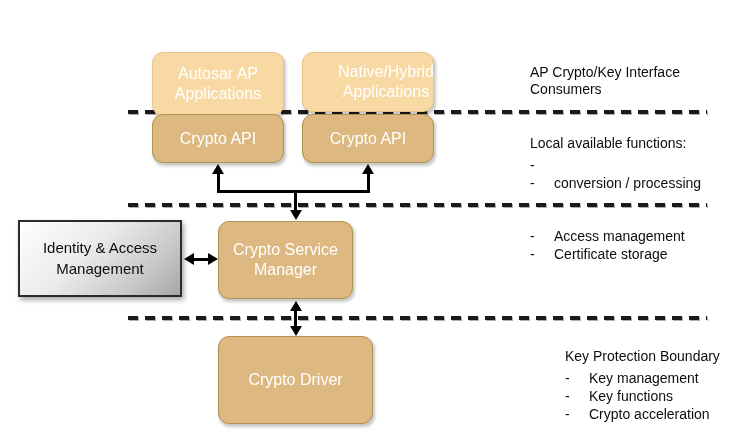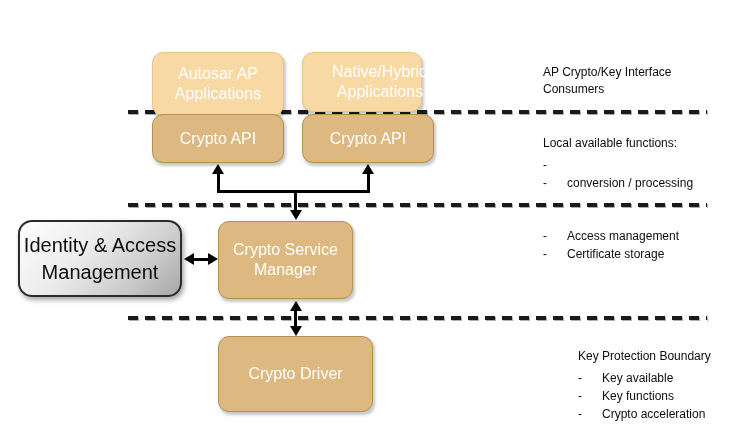--- a/index.html
+++ b/index.html
@@ -10,69 +10,69 @@
   
   .tbox{
     position:absolute;border-radius:11px;display:flex;align-items:center;justify-content:center;
     text-align:center;white-space:pre-line;font-size:16px;line-height:1.22;
     color:var(--text-on-tan,#fff);box-shadow:1.5px 2.5px 3px rgba(0,0,0,0.22);
     box-sizing:border-box;
   }
   .light{background:var(--box-light,#F8D9A4);border:1px solid var(--box-light-border,#EAC389);}
   .dark{background:var(--box-dark,#DDB881);border:1px solid var(--box-dark-border,#B3914F);}
   .graybox{
-    position:absolute;border-radius:14px;display:flex;align-items:center;justify-content:center;
-    text-align:center;white-space:pre-line;font-size:20px;line-height:1.35;
+    position:absolute;border-radius:0;display:flex;align-items:center;justify-content:center;
+    text-align:center;white-space:pre-line;font-size:15px;line-height:1.35;
     color:var(--text-dark,#111);
     background:linear-gradient(135deg,#fefefe 0%,#ececec 40%,#c9c9c9 75%,#a6a6a6 100%);
     border:2px solid #2b2b2b;box-shadow:2px 3px 5px rgba(0,0,0,0.35);box-sizing:border-box;
   }
   
   .dashline{
     position:absolute;height:4px;
     background:repeating-linear-gradient(90deg,var(--dash,#1a1a1a) 0 10px,transparent 10px 17px);
     filter:drop-shadow(1px 1.5px 0.5px rgba(110,110,110,0.55));
   }
   
   .aline{position:absolute;background:var(--arrow,#000);}
   .tri{position:absolute;width:0;height:0;}
   .tri.up{border-left:6px solid transparent;border-right:6px solid transparent;border-bottom:10px solid var(--arrow,#000);}
   .tri.down{border-left:6px solid transparent;border-right:6px solid transparent;border-top:10px solid var(--arrow,#000);}
   .tri.left{border-top:6px solid transparent;border-bottom:6px solid transparent;border-right:10px solid var(--arrow,#000);}
   .tri.right{border-top:6px solid transparent;border-bottom:6px solid transparent;border-left:10px solid var(--arrow,#000);}
   
-  .note{position:absolute;left:543px;width:185px;font-size:12px;color:var(--text-dark,#111);}
+  .note{position:absolute;left:530px;width:185px;font-size:14px;color:var(--text-dark,#111);}
   .note .title{white-space:pre-line;line-height:17px;margin-bottom:4px;}
   .note .item{display:flex;line-height:18px;}
   .note .item .dashchar{width:24px;flex:0 0 24px;}
 </style>
 </head>
 <body>
 
 <div id="stage">
 
   <div class="dashline" style="left:128px;top:110px;width:579px;"></div>
   <div class="dashline" style="left:128px;top:203px;width:579px;"></div>
   <div class="dashline" style="left:128px;top:316px;width:579px;"></div>
 
   <div class="tbox light" style="left:152px;top:52px;width:132px;height:64px;">Autosar AP
 Applications</div>
-  <div class="tbox light" style="left:302px;top:52px;width:120px;height:60px;padding-left:36px;">Native/Hybrid
+  <div class="tbox light" style="left:302px;top:52px;width:132px;height:60px;padding-left:36px;">Native/Hybrid
 Applications</div>
 
   <div class="tbox dark" style="left:152px;top:114px;width:132px;height:49px;">Crypto API</div>
   <div class="tbox dark" style="left:302px;top:114px;width:132px;height:49px;">Crypto API</div>
 
   <div class="graybox" style="left:18px;top:220px;width:164px;height:77px;">Identity &amp; Access
 Management</div>
 
   <div class="tbox dark" style="left:218px;top:221px;width:135px;height:78px;">Crypto Service
 Manager</div>
 
-  <div class="tbox dark" style="left:218px;top:336px;width:155px;height:76px;">Crypto Driver</div>
+  <div class="tbox dark" style="left:218px;top:336px;width:155px;height:88px;">Crypto Driver</div>
 
   <div>
     <div class="tri up" style="left:212px;top:164px;"></div>
     <div class="aline" style="left:216.5px;top:172px;width:3px;height:21px;"></div>
     <div class="tri up" style="left:362px;top:164px;"></div>
     <div class="aline" style="left:366.5px;top:172px;width:3px;height:21px;"></div>
     <div class="aline" style="left:216.5px;top:190px;width:153px;height:3px;"></div>
     <div class="aline" style="left:294px;top:190px;width:3px;height:21px;"></div>
     <div class="tri down" style="left:289.5px;top:210px;"></div>
   </div>
@@ -113,21 +113,21 @@
     <div class="item">
       <span class="dashchar">-</span>
       <span>Certificate storage</span>
     </div>
   </div>
 
   <div class="note" style="top:348px;margin-left:35px;">
     <div class="title">Key Protection Boundary</div>
     <div class="item">
       <span class="dashchar">-</span>
-      <span>Key available</span>
+      <span>Key management</span>
     </div>
     <div class="item">
       <span class="dashchar">-</span>
       <span>Key functions</span>
     </div>
     <div class="item">
       <span class="dashchar">-</span>
       <span>Crypto acceleration</span>
     </div>
   </div>

